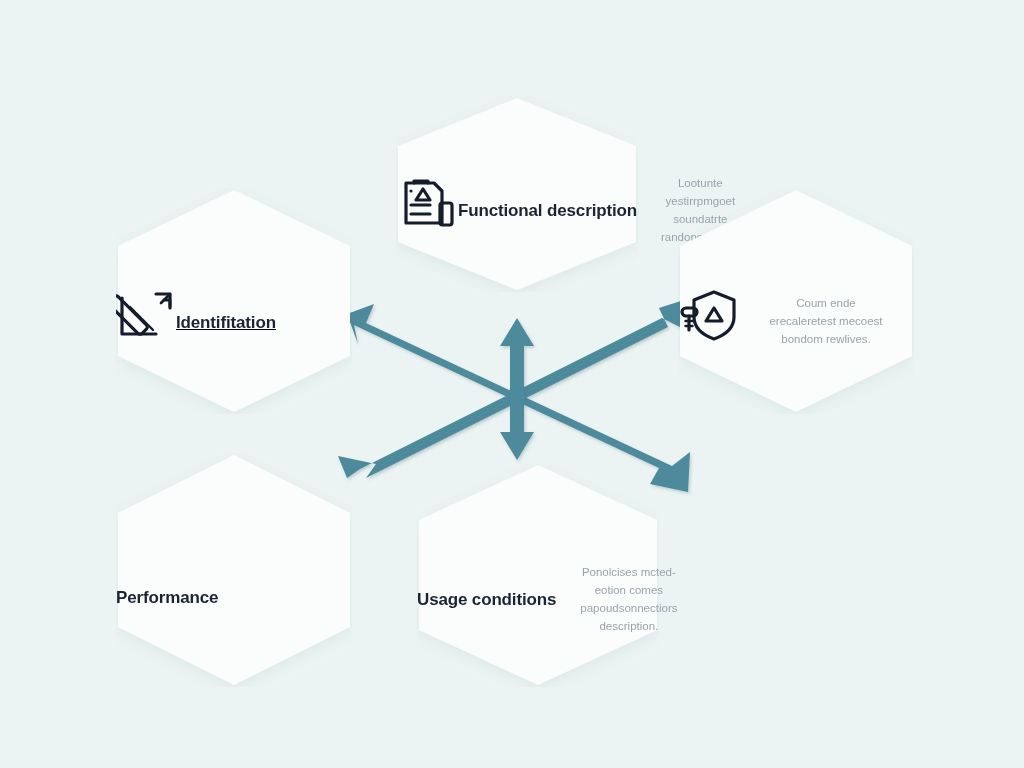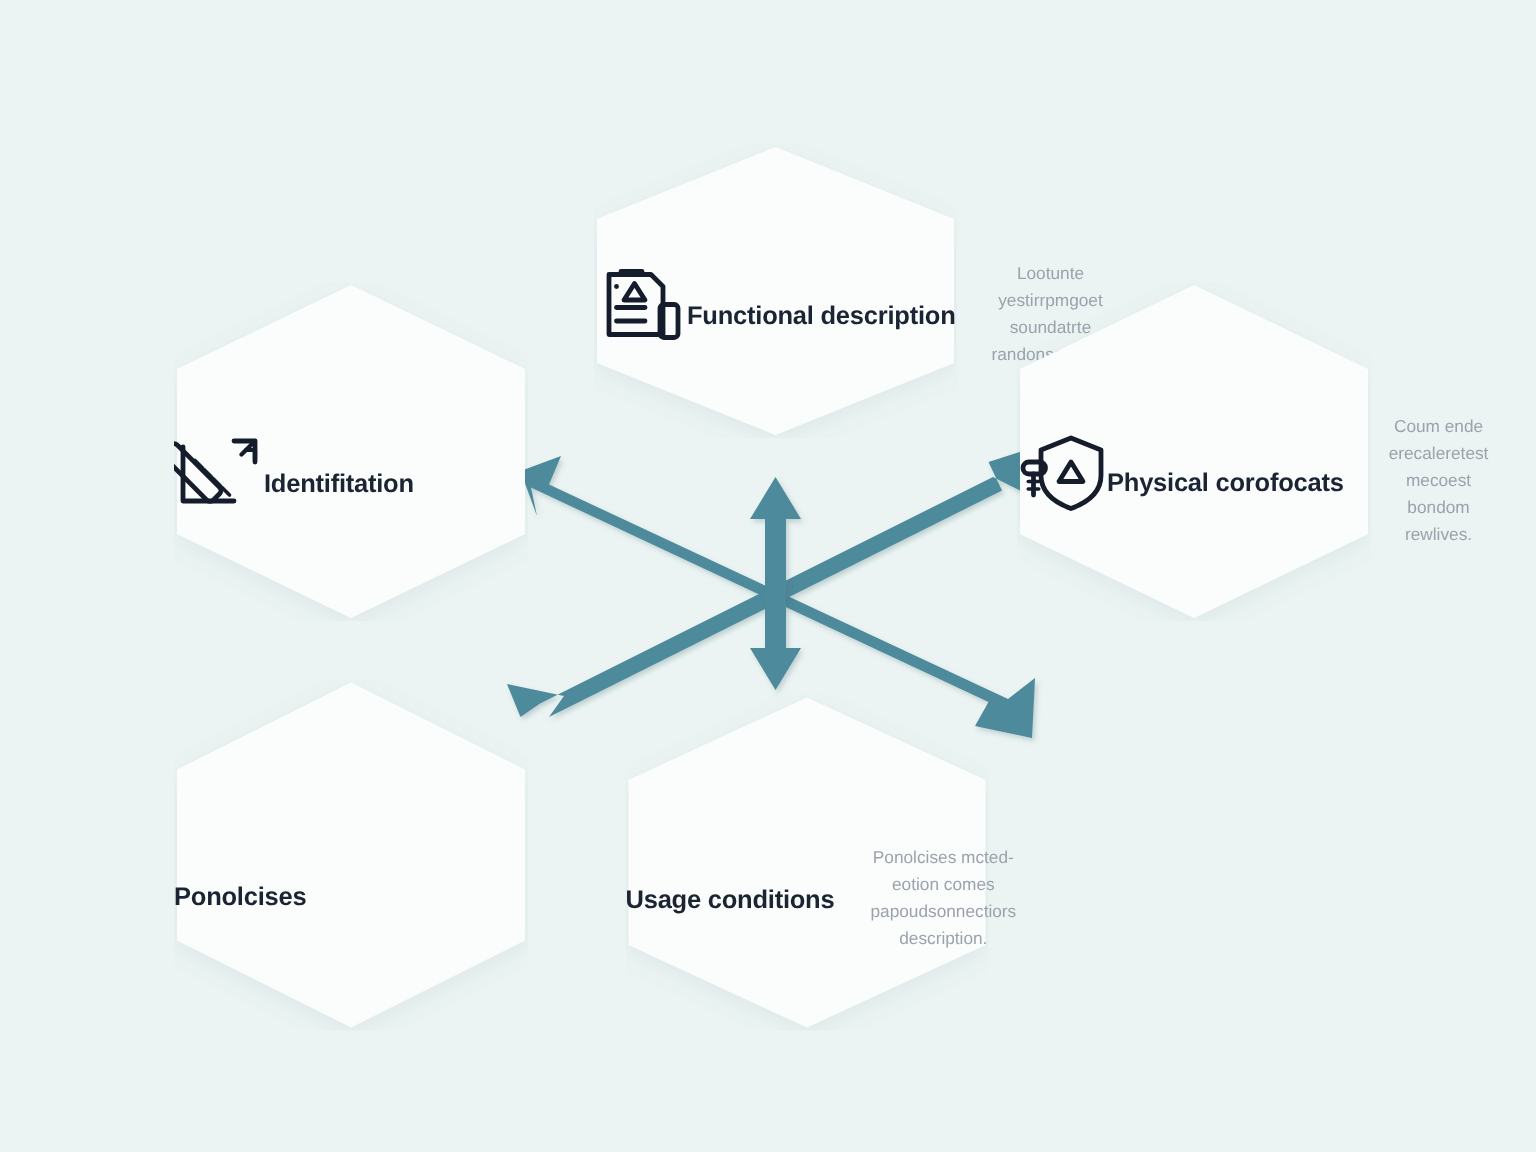--- a/index.html
+++ b/index.html
@@ -72,21 +72,21 @@
     font-size: 11.5px;
     color: #9aa3ab;
     line-height: 1.55;
     margin: 0;
     padding: 0 24px;
     font-weight: normal;
   }
 
   
   #hex-identification { left: 116px; top: 188px; width: 236px; height: 226px; }
-  #hex-identification .hex-content { padding-top: 44px; }
+  #hex-identification .hex-content { padding-top: 44px; text-decoration: underline; }
   #hex-identification .hex-icon { margin-bottom: 14px; }
 
   #hex-functional { left: 396px; top: 96px; width: 242px; height: 196px; }
   #hex-functional .hex-content { padding-top: 34px; }
   #hex-functional .hex-icon { margin-bottom: 15px; }
 
   #hex-physical { left: 678px; top: 188px; width: 236px; height: 226px; }
   #hex-physical .hex-content { padding-top: 42px; }
   #hex-physical .hex-icon { margin-bottom: 14px; }
 
@@ -215,36 +215,35 @@
     <div class="hex-content">
       <span class="hex-icon">
         <svg width="60" height="56" viewBox="0 0 60 56" xmlns="http://www.w3.org/2000/svg" fill="none" stroke="#151c2c" stroke-width="3.2" stroke-linecap="round" stroke-linejoin="round">
           <path d="M36 5 L56 13 V30 C56 41 47 48 36 52 C25 48 16 41 16 30 V13 Z"></path>
           <path d="M36 21 l8 13 h-16 z"></path>
           <rect x="4" y="21" width="15" height="8" rx="4"></rect>
           <path d="M11 29 v14" stroke-width="3.2"></path>
           <path d="M7.5 34 h7 M7.5 39 h7" stroke-width="2.4"></path>
         </svg>
       </span>
-      <div class="hex-title">Physical corofocats</div>
       <div class="hex-desc desc-narrow">Coum ende erecaleretest mecoest bondom rewlives.</div>
     </div>
   </div>
 
   <div class="hex" id="hex-performance">
     <svg class="hex-shape" viewBox="0 0 236 234" preserveAspectRatio="none" xmlns="http://www.w3.org/2000/svg">
       <defs>
         <filter id="hexShadow4" x="-20%" y="-20%" width="140%" height="145%">
           <feDropShadow dx="0" dy="4" stdDeviation="7" flood-color="#5a7a80" flood-opacity="0.10"></feDropShadow>
         </filter>
       </defs>
       <polygon points="118,2 234,60 234,174 118,232 2,174 2,60" fill="#fbfcfc" filter="url(#hexShadow4)"></polygon>
     </svg>
     <div class="hex-content">
-      <div class="hex-title">Ponolcises</div>
+      <div class="hex-title">Performance</div>
     </div>
   </div>
 
   <div class="hex" id="hex-usage">
     <svg class="hex-shape" viewBox="0 0 242 224" preserveAspectRatio="none" xmlns="http://www.w3.org/2000/svg">
       <defs>
         <filter id="hexShadow5" x="-20%" y="-20%" width="140%" height="145%">
           <feDropShadow dx="0" dy="4" stdDeviation="7" flood-color="#5a7a80" flood-opacity="0.10"></feDropShadow>
         </filter>
       </defs>

